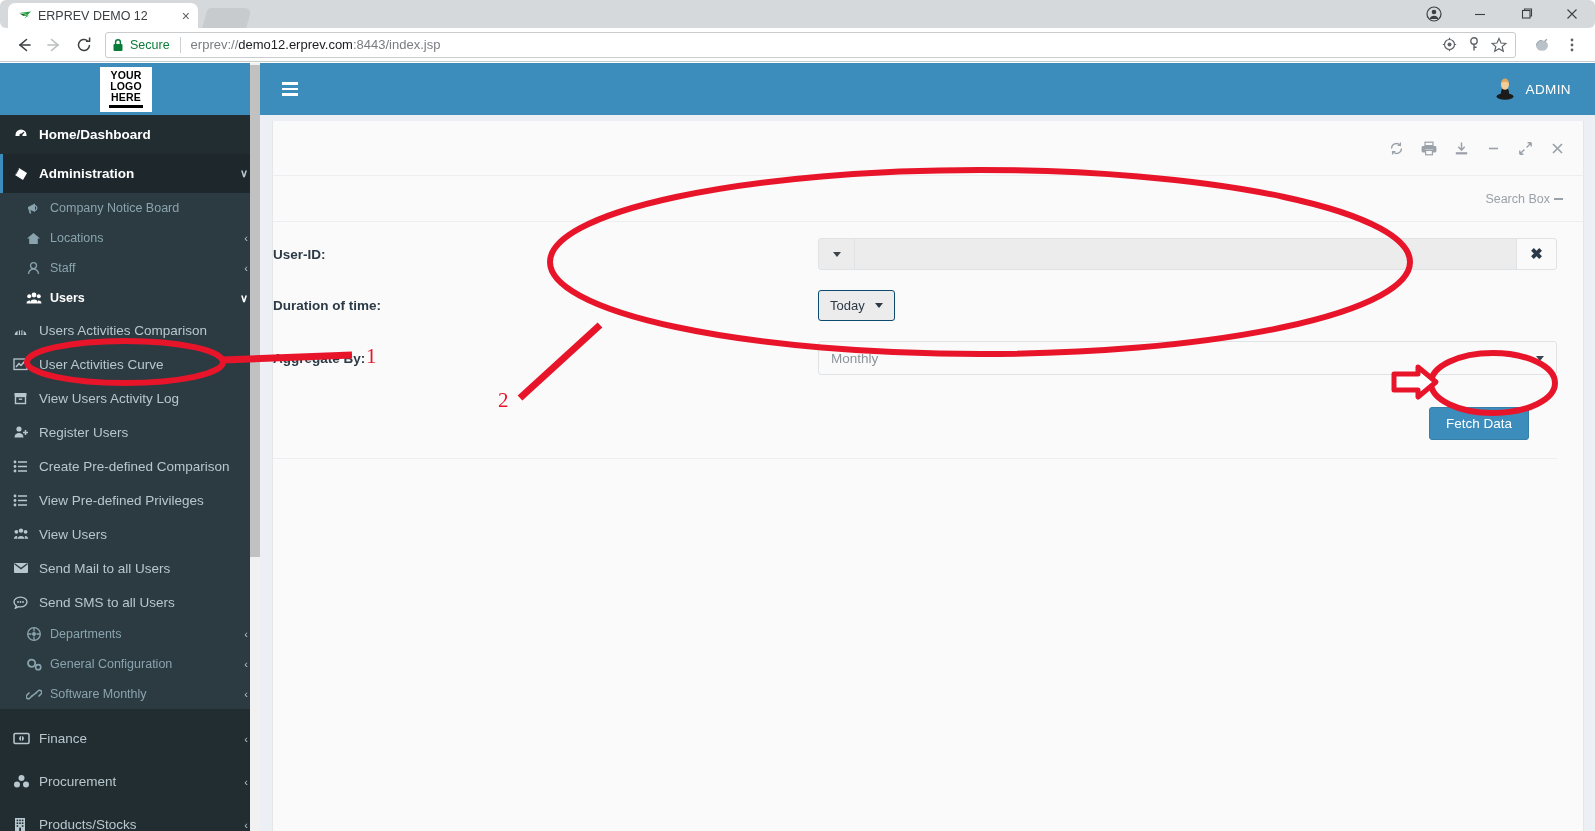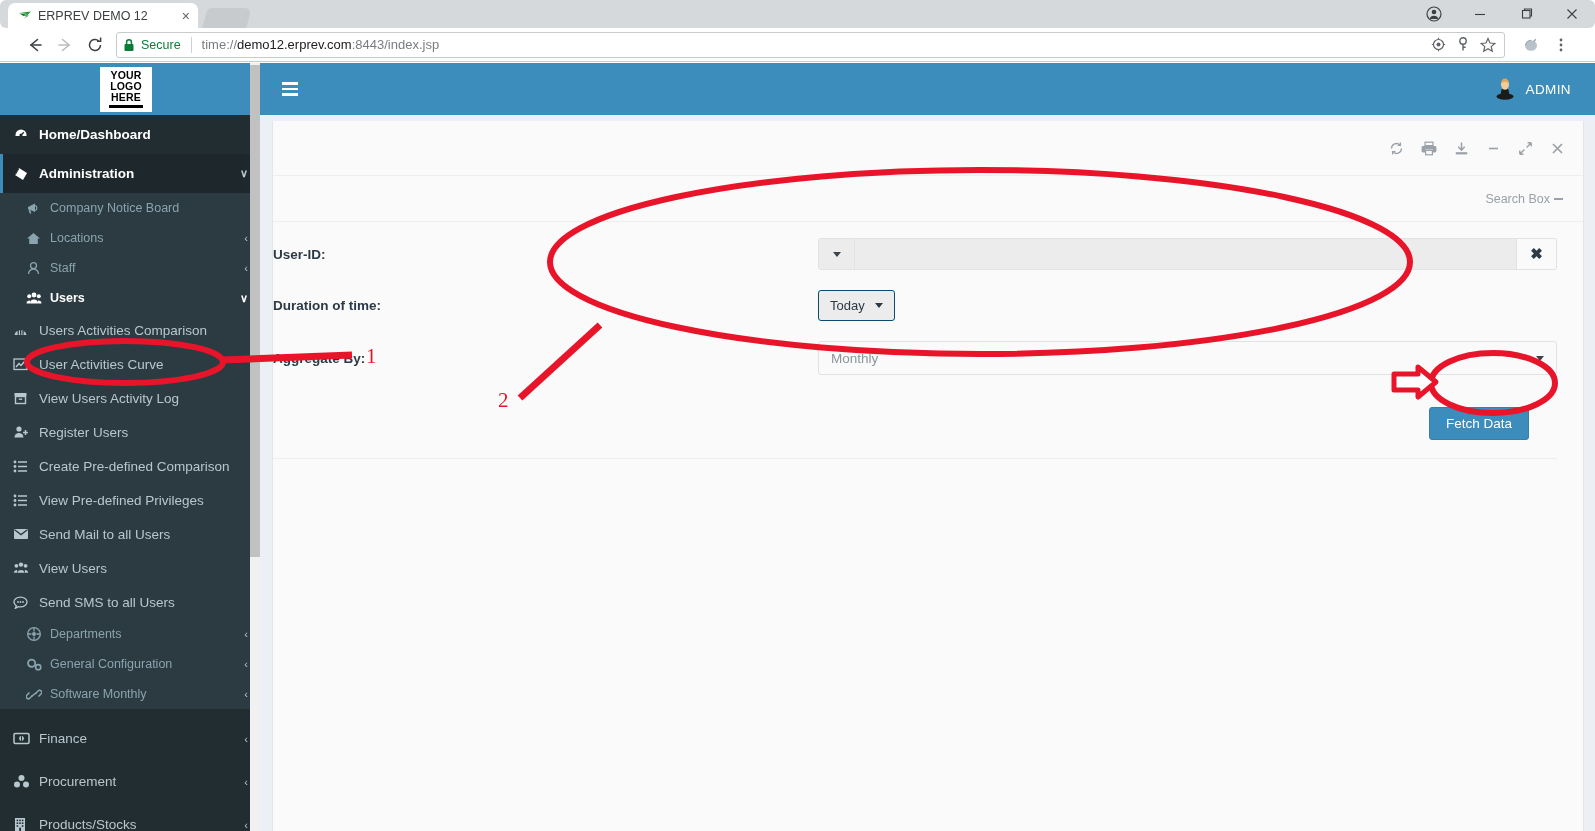--- a/index.html
+++ b/index.html
@@ -39,21 +39,21 @@
   }
   .win-btn {
     width: 46px; height: 28px; display: flex; align-items: center;
     justify-content: center; color: #3c4043;
   }
   .win-btn svg { display: block; }
 
   .browser-toolbar {
     position: absolute; left: 0; top: 28px; width: 1595px; height: 34px;
     background: #fff; border-bottom: 1px solid #c9ccce;
-    display: flex; align-items: center; padding: 0 20px;
+    display: flex; align-items: center; padding: 0 9px;
   }
   .nav-btn {
     width: 30px; height: 30px; display: flex; align-items: center;
     justify-content: center; flex: 0 0 30px;
   }
   .nav-btn svg { display: block; }
   .nav-btn.disabled { opacity: .35; }
   .omnibox {
     flex: 1; height: 26px; margin: 0 8px 0 6px;
     background: #fff; border: 1px solid #c9ccce; border-radius: 3px;
@@ -294,21 +294,21 @@
     <div class="omnibox">
       <span class="lock-icon">
         <svg width="12" height="14" viewBox="0 0 12 14">
           <rect x="1.5" y="6" width="9" height="7" rx="1" fill="#0b7c38"></rect>
           <path d="M3.6 6 V4.2 a2.4 2.4 0 0 1 4.8 0 V6" fill="none" stroke="#0b7c38" stroke-width="1.5"></path>
         </svg>
       </span>
       <span class="secure-label">Secure</span>
       <span class="omni-sep"></span>
       <span class="url">
-        <span class="dim">time://</span>
+        <span class="dim">erprev://</span>
           <span>demo12.erprev.com</span>
           <span class="dim">:8443</span>
           <span class="dim">/index.jsp</span>
       </span>
       <span class="omni-right">
         <span class="omni-ico">
           <svg width="15" height="15" viewBox="0 0 15 15">
             <circle cx="7.5" cy="7.5" r="5" fill="none" stroke="#5f6368" stroke-width="1.2"></circle>
             <circle cx="7.5" cy="7.5" r="2" fill="#5f6368"></circle>
             <path d="M7.5 .8 V3 M7.5 12 V14.2 M.8 7.5 H3 M12 7.5 H14.2" stroke="#5f6368" stroke-width="1.2"></path>
@@ -482,39 +482,39 @@
                   <circle cx="2" cy="2" r="1.4" fill="currentColor"></circle>
                   <circle cx="2" cy="6.5" r="1.4" fill="currentColor"></circle>
                   <circle cx="2" cy="11" r="1.4" fill="currentColor"></circle>
                   <path d="M5 2 H14 M5 6.5 H14 M5 11 H14" stroke="currentColor" stroke-width="1.6"></path>
                 </svg>
             </span>
             <span>View Pre-defined Privileges</span>
           </li>
           <li class="nav-item sub2">
             <span class="ico">
-              <svg width="16" height="12" viewBox="0 0 16 12">
-                  <rect x="1" y="1" width="14" height="10" rx="1" fill="currentColor"></rect>
-                  <path d="M1.6 1.8 L8 6.6 L14.4 1.8" fill="none" stroke="#2c3b41" stroke-width="1.3"></path>
-                </svg>
-            </span>
-            <span>Send Mail to all Users</span>
-          </li>
-          <li class="nav-item sub2">
-            <span class="ico">
               <svg width="16" height="14" viewBox="0 0 16 14">
                   <circle cx="8" cy="3.6" r="2.2" fill="currentColor"></circle>
                   <circle cx="3.4" cy="4.8" r="1.9" fill="currentColor"></circle>
                   <circle cx="12.6" cy="4.8" r="1.9" fill="currentColor"></circle>
                   <path d="M4.4 11.8 a3.7 3.7 0 0 1 7.2 0 Z" fill="currentColor"></path>
                   <path d="M.8 11.8 a2.8 2.8 0 0 1 3.3 -2.7 v2.7 Z" fill="currentColor"></path>
                   <path d="M15.2 11.8 a2.8 2.8 0 0 0 -3.3 -2.7 v2.7 Z" fill="currentColor"></path>
                 </svg>
             </span>
             <span>View Users</span>
+          </li>
+          <li class="nav-item sub2">
+            <span class="ico">
+              <svg width="16" height="12" viewBox="0 0 16 12">
+                  <rect x="1" y="1" width="14" height="10" rx="1" fill="currentColor"></rect>
+                  <path d="M1.6 1.8 L8 6.6 L14.4 1.8" fill="none" stroke="#2c3b41" stroke-width="1.3"></path>
+                </svg>
+            </span>
+            <span>Send Mail to all Users</span>
           </li>
           <li class="nav-item sub2">
             <span class="ico">
               <svg width="15" height="13" viewBox="0 0 15 13">
                   <path d="M7.5 1.2 c3.6 0 6.5 2.1 6.5 4.8 s-2.9 4.8 -6.5 4.8 a9 9 0 0 1 -2 -.2 L2.4 12.2 l.9 -2.3 C2 9 1 7.6 1 6 1 3.3 3.9 1.2 7.5 1.2 Z" fill="none" stroke="currentColor" stroke-width="1.3"></path>
                   <circle cx="5" cy="6" r=".9" fill="currentColor"></circle>
                   <circle cx="7.5" cy="6" r=".9" fill="currentColor"></circle>
                   <circle cx="10" cy="6" r=".9" fill="currentColor"></circle>
                 </svg>
             </span>

